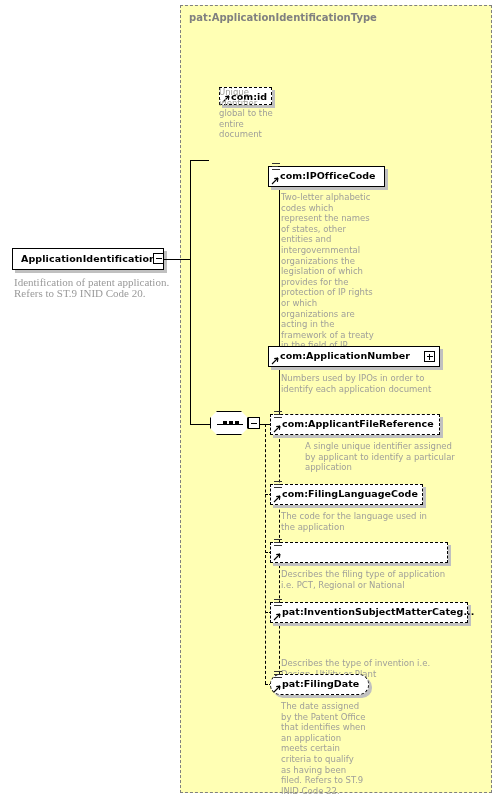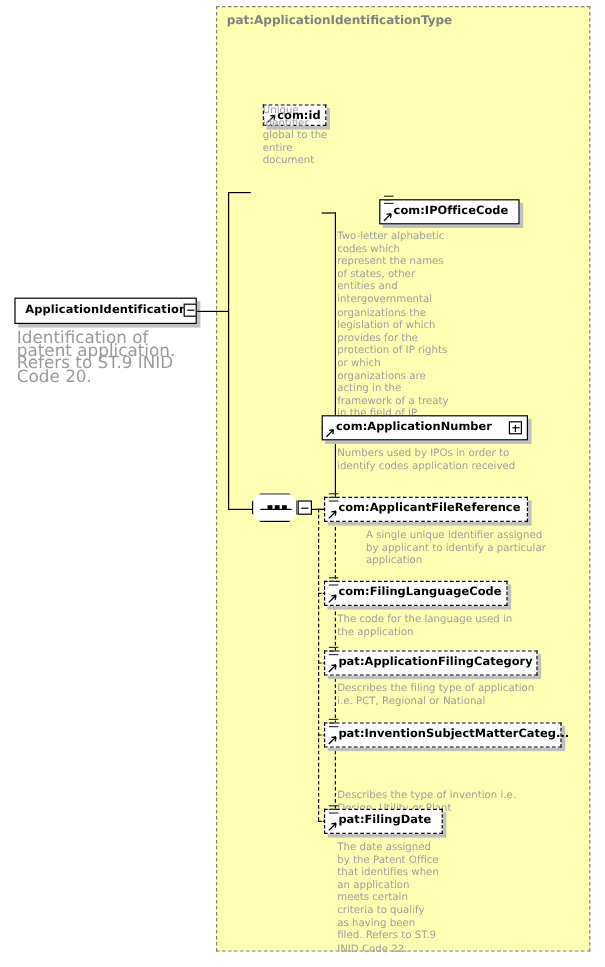--- a/index.html
+++ b/index.html
@@ -63,23 +63,24 @@
     font-weight: bold;
     color: #000000;
     white-space: nowrap;
     letter-spacing: 0.1px;
   }
   .root-annot {
     position: absolute;
     left: 14px;
     top: 277px;
     width: 160px;
-    font-size: 14px;
+    font-size: 11px;
     line-height: 10.5px;
     color: #9a9a9a;
+    font-family: Liberation Serif, serif;
   }
 
   
   .expander {
     position: absolute;
     width: 11px;
     height: 11px;
     background: #ffffff;
     border: 1px solid #000000;
     box-sizing: border-box;
@@ -350,21 +351,21 @@
   <div class="ln v" style="left:268px; top:177px; height:0px;"></div>
 
   <div class="dln v" style="left:279px; top:424px; height:260px;"></div>
   <div class="dln h" style="left:265px; top:424px; width:15px;"></div>
   <div class="dln h" style="left:265px; top:494px; width:15px;"></div>
   <div class="dln h" style="left:265px; top:552px; width:15px;"></div>
   <div class="dln h" style="left:265px; top:612px; width:15px;"></div>
   <div class="dln h" style="left:265px; top:684px; width:15px;"></div>
   <div class="dln v" style="left:265px; top:424px; height:260px;"></div>
 
-  <div class="elem required" style="left:268px; top:166px; width:117px; height:21px;margin-left:48px;">
+  <div class="elem required" style="left:268px; top:166px; width:117px; height:21px;">
     <span class="doc-icon">
         <i></i>
         <i></i>
         <i></i>
       </span>
     <span class="arrow-icon">
       <svg width="8" height="8" viewBox="0 0 8 8">
           <path d="M1 7 L7 1 M7 1 L3.2 1.6 M7 1 L6.4 4.8" stroke="#000" stroke-width="1.1" fill="none"></path>
         </svg>
     </span>
@@ -374,21 +375,21 @@
 
   <div class="elem required" style="left:268px; top:346px; width:172px; height:21px;">
     <span class="arrow-icon">
       <svg width="8" height="8" viewBox="0 0 8 8">
           <path d="M1 7 L7 1 M7 1 L3.2 1.6 M7 1 L6.4 4.8" stroke="#000" stroke-width="1.1" fill="none"></path>
         </svg>
     </span>
     <div class="elem-label" style="left:11px;">com:ApplicationNumber</div>
     <div class="expander plus" style="left:155px; top:4px;"></div>
   </div>
-  <div class="annot" style="left:281px; top:373px; width:155px;">Numbers used by IPOs in order to identify codes application received</div>
+  <div class="annot" style="left:281px; top:373px; width:155px;">Numbers used by IPOs in order to identify each application document</div>
 
   <div class="elem optional" style="left:270px; top:414px; width:170px; height:21px;">
     <span class="doc-icon">
         <i></i>
         <i></i>
         <i></i>
       </span>
     <span class="arrow-icon">
       <svg width="8" height="8" viewBox="0 0 8 8">
           <path d="M1 7 L7 1 M7 1 L3.2 1.6 M7 1 L6.4 4.8" stroke="#000" stroke-width="1.1" fill="none"></path>
@@ -417,40 +418,39 @@
     <span class="doc-icon">
         <i></i>
         <i></i>
         <i></i>
       </span>
     <span class="arrow-icon">
       <svg width="8" height="8" viewBox="0 0 8 8">
           <path d="M1 7 L7 1 M7 1 L3.2 1.6 M7 1 L6.4 4.8" stroke="#000" stroke-width="1.1" fill="none"></path>
         </svg>
     </span>
-    <div class="elem-label" style="left:11px;">pat:ApplicationFilingCategory</div>
   </div>
   <div class="annot" style="left:281px; top:569px; width:170px;">Describes the filing type of application i.e. PCT, Regional or National</div>
 
   <div class="elem optional" style="left:270px; top:602px; width:198px; height:21px;text-align:right;">
     <span class="doc-icon">
         <i></i>
         <i></i>
         <i></i>
       </span>
     <span class="arrow-icon">
       <svg width="8" height="8" viewBox="0 0 8 8">
           <path d="M1 7 L7 1 M7 1 L3.2 1.6 M7 1 L6.4 4.8" stroke="#000" stroke-width="1.1" fill="none"></path>
         </svg>
     </span>
     <div class="elem-label" style="left:11px;">pat:InventionSubjectMatterCateg...</div>
   </div>
   <div class="annot" style="left:281px; top:658px; width:175px;">Describes the type of invention i.e. Design, Utility or Plant</div>
 
-  <div class="elem optional" style="left:270px; top:674px; width:99px; height:21px;">
+  <div class="elem optional" style="left:270px; top:674px; width:99px; height:21px;border-radius:10px;">
     <span class="doc-icon">
         <i></i>
         <i></i>
         <i></i>
       </span>
     <span class="arrow-icon">
       <svg width="8" height="8" viewBox="0 0 8 8">
           <path d="M1 7 L7 1 M7 1 L3.2 1.6 M7 1 L6.4 4.8" stroke="#000" stroke-width="1.1" fill="none"></path>
         </svg>
     </span>

